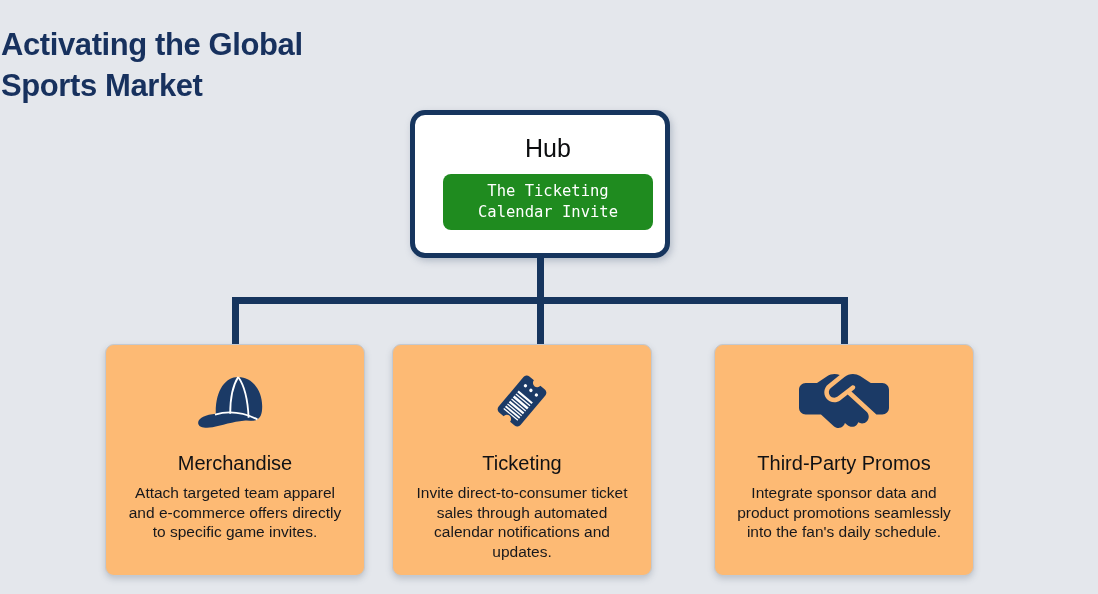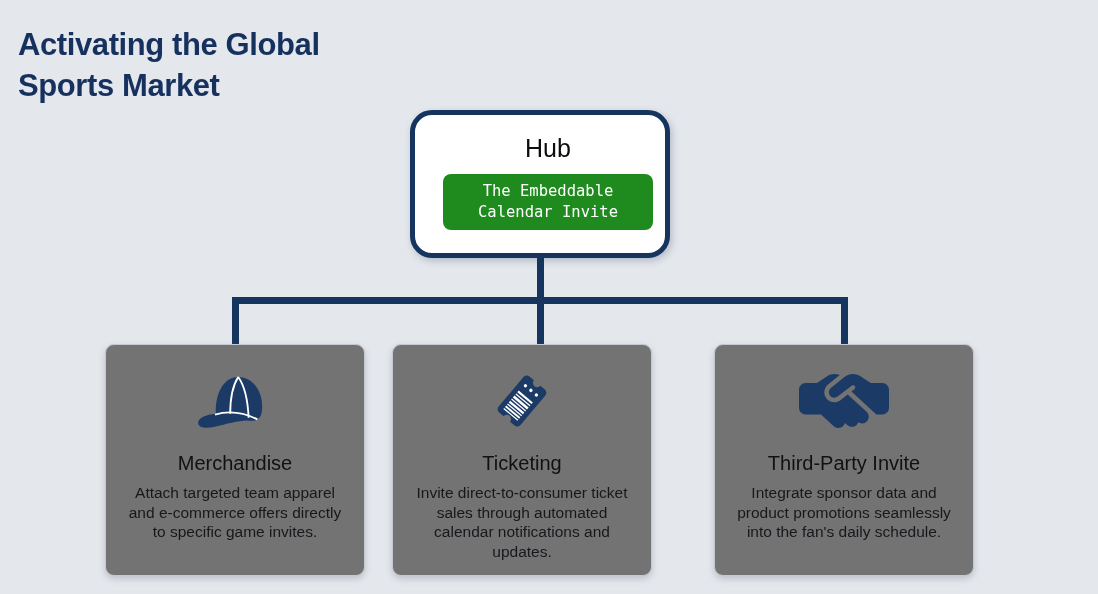--- a/index.html
+++ b/index.html
@@ -7,31 +7,31 @@
     width: 1098px; height: 594px;
     background: #e4e7ec;
     font-family: "Liberation Sans", sans-serif;
     position: relative;
     overflow: hidden;
   }
   .canvas { position: absolute; inset: 0; }
 
   
   .page-title {
-    position: absolute; left: 18px; top: 24px; width: 395px;
+    position: absolute; left: 1px; top: 24px; width: 395px;
     font-size: 31px; line-height: 41px; font-weight: bold;
     color: #17315e; letter-spacing: -0.4px;
   }
 
   
   .hub {
     position: absolute; left: 410px; top: 110px;
     width: 260px; height: 148px; box-sizing: border-box;
     background: #ffffff;
-    border: 5px solid #16355e; border-radius: 22px;
+    border: 5px solid #16355e; border-radius: 15px;
     box-shadow: 2px 3px 7px rgba(100,115,140,0.38);
     display: flex; flex-direction: column; align-items: center; padding-left: 16px;
   }
   .hub-title {
     margin-top: 19px;
     font-size: 25px; font-weight: 500; color: #0c0d0f;
   }
   .hub-badge {
     margin-top: 11px; width: 210px; height: 56px; box-sizing: border-box;
     background: #1f8b1f; border-radius: 8px;
@@ -45,21 +45,21 @@
   .line { position: absolute; background: #16355e; }
   .stem-center { left: 537px; top: 256px; width: 7px; height: 88px; }
   .hbar       { left: 232px; top: 297px; width: 616px; height: 7px; }
   .drop-left  { left: 232px; top: 297px; width: 7px; height: 47px; }
   .drop-right { left: 841px; top: 297px; width: 7px; height: 47px; }
 
   
   .card {
     position: absolute; top: 344px; width: 260px; height: 232px;
     box-sizing: border-box;
-    background: #737373;
+    background: #fdba74;
     border: 1px solid #c3c9d1; border-radius: 9px;
     box-shadow: 0 3px 6px rgba(90,100,120,0.28);
     text-align: center; padding: 14px 15px 0;
   }
   .card.pos-1 { left: 105px; }
   .card.pos-2 { left: 392px; }
   .card.pos-3 { left: 714px; }
   .icon-wrap {
     height: 84px;
     display: flex; align-items: center; justify-content: center;
@@ -76,21 +76,21 @@
 </style>
 </head>
 <body>
 
 <div class="canvas">
 
   <div class="page-title">Activating the Global Sports Market</div>
 
   <div class="hub">
     <div class="hub-title">Hub</div>
-    <div class="hub-badge">The Embeddable Calendar Invite</div>
+    <div class="hub-badge">The Ticketing Calendar Invite</div>
   </div>
 
   <div class="line stem-center"></div>
   <div class="line hbar"></div>
   <div class="line drop-left"></div>
   <div class="line drop-right"></div>
 
   <div class="card pos-1">
     <div class="icon-wrap">
       <svg viewBox="0 0 100 80" width="80" height="64" aria-hidden="true">
@@ -127,17 +127,17 @@
     <div class="card-title">Ticketing</div>
     <p class="card-desc">Invite direct-to-consumer ticket sales through automated calendar notifications and updates.</p>
   </div>
 
   <div class="card pos-3">
     <div class="icon-wrap">
       <svg viewBox="0 0 640 512" width="90" height="72" aria-hidden="true">
         <path class="icon-navy" d="M323.4 85.2l-96.8 78.4c-16.1 13-19.2 36.4-7 53.1c12.9 17.8 38 21.3 55.3 7.8l99.3-77.2c7-5.4 17-4.2 22.5 2.8s4.2 17-2.8 22.5l-20.9 16.2L550.2 352H592c26.5 0 48-21.5 48-48V176c0-26.5-21.5-48-48-48H516h-4-.7l-3.9-2.5L434.8 79c-15.3-9.8-33.2-15-51.4-15c-21.8 0-43 7.5-60 21.2zm22.8 124.4l-51.7 40.2C263 274.4 217.3 268 193.7 235.6c-22.2-30.5-16.6-73.1 12.7-96.8l83.2-67.3c-11.6-4.9-24.1-7.4-36.8-7.4C234 64 215.7 69.6 200 80l-72 48H48c-26.5 0-48 21.5-48 48V304c0 26.5 21.5 48 48 48H156.2l91.4 83.4c19.6 17.9 49.9 16.5 67.8-3.1c5.5-6.1 9.2-13.2 11.1-20.6l17 15.6c19.5 17.9 49.9 16.6 67.8-2.9c4.5-4.9 7.8-10.6 9.9-16.5c19.4 13 45.8 10.3 62.1-7.5c17.9-19.5 16.6-49.9-2.9-67.8l-134.2-123z"></path>
       </svg>
     </div>
-    <div class="card-title">Third-Party Invite</div>
+    <div class="card-title">Third-Party Promos</div>
     <p class="card-desc">Integrate sponsor data and product promotions seamlessly into the fan's daily schedule.</p>
   </div>
 
 </div>
 
 </body></html>

